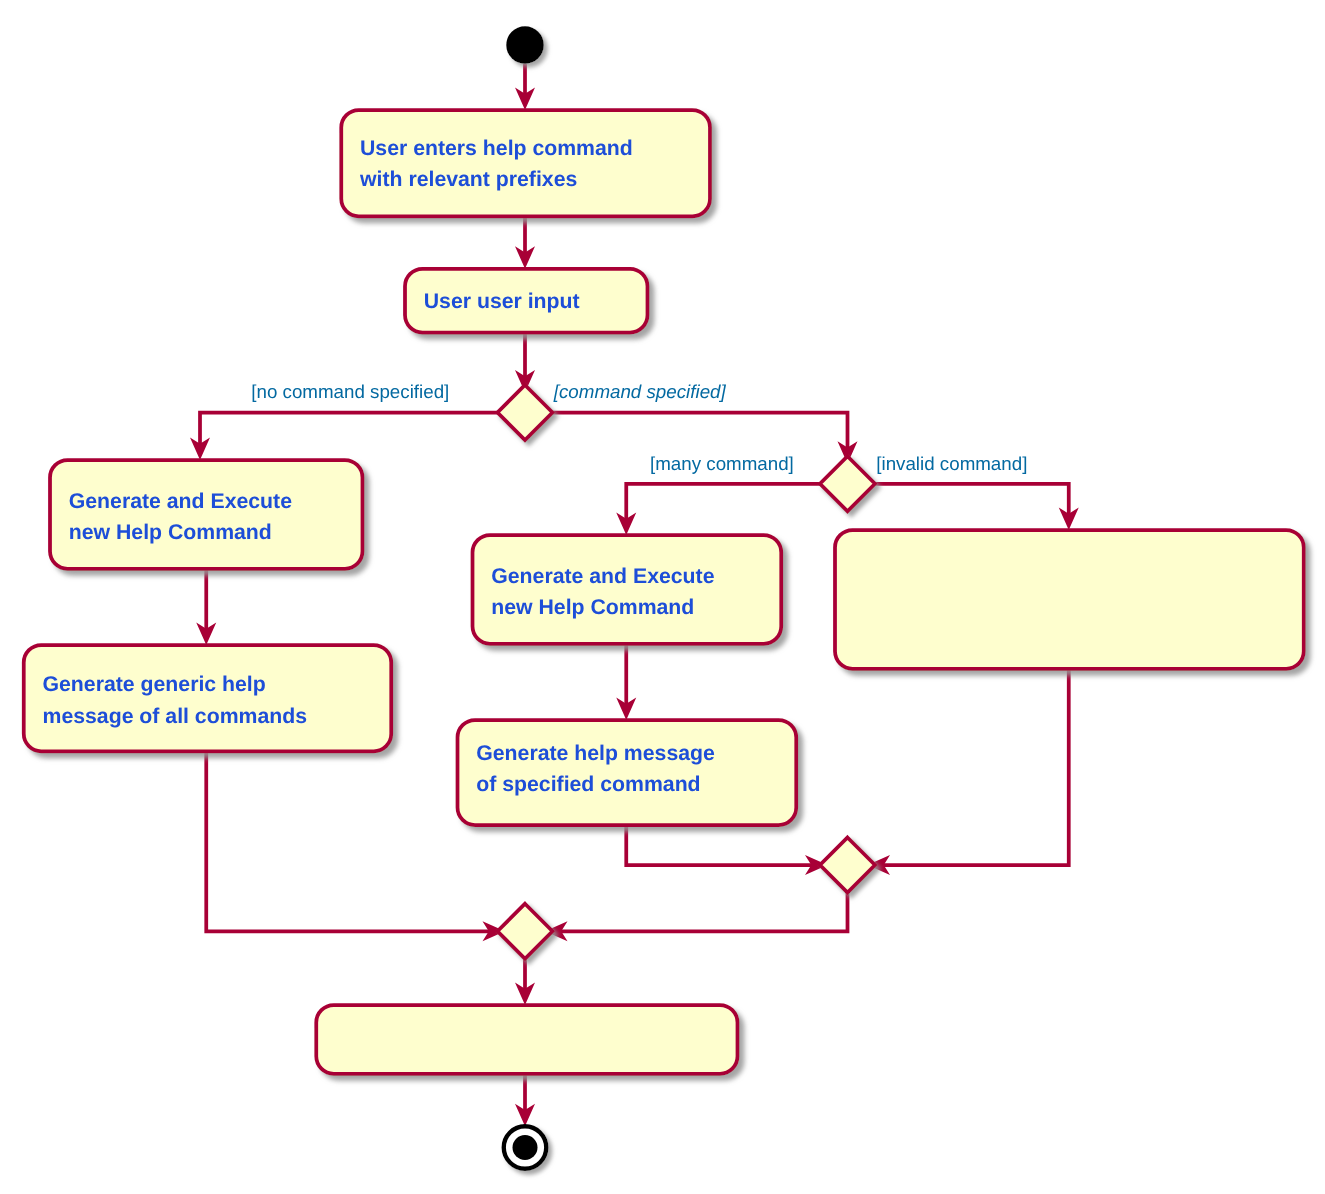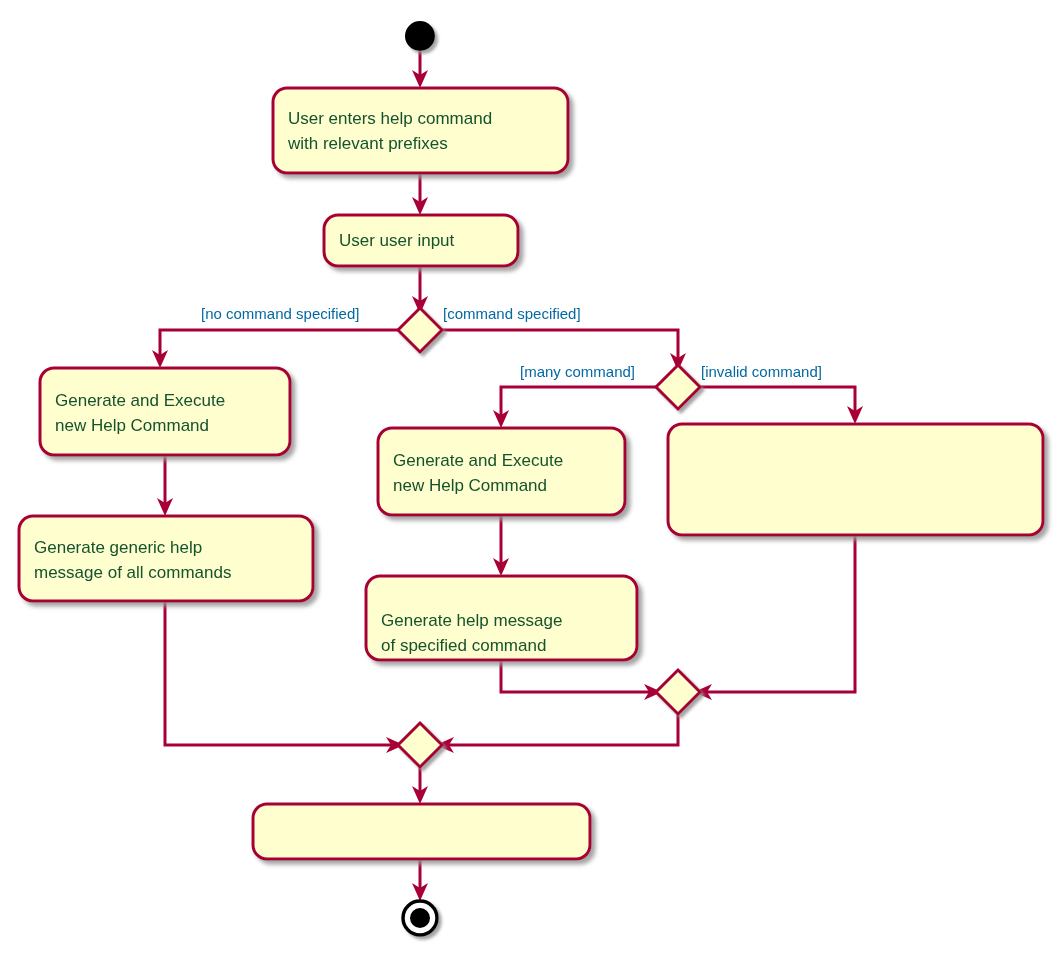--- a/index.html
+++ b/index.html
@@ -27,23 +27,24 @@
   }
   .node-label {
     position: absolute;
     display: flex;
     align-items: center;
     justify-content: flex-start;
     box-sizing: border-box;
     font-family: "Liberation Sans", sans-serif;
     font-size: 17px;
     line-height: 25px;
-    color: #14532d;
+    color: #1d4ed8;
     white-space: pre-line;
     pointer-events: none;
+    font-weight: bold;
   }
   .guard-label {
     position: absolute;
     font-family: "Liberation Sans", sans-serif;
     font-size: 15px;
     line-height: 17px;
     color: #0369a1;
     white-space: nowrap;
     pointer-events: none;
   }
@@ -158,26 +159,26 @@
 
   <div class="node-label" style="left:55px; top:378px; width:230px; height:69px;">Generate and Execute
 new Help Command</div>
 
   <div class="node-label" style="left:34px; top:525px; width:276px; height:69px;">Generate generic help
 message of all commands</div>
 
   <div class="node-label" style="left:393px; top:438px; width:228px; height:69px;">Generate and Execute
 new Help Command</div>
 
-  <div class="node-label" style="left:381px; top:598px; width:252px; height:69px;">Generate help message
+  <div class="node-label" style="left:381px; top:580px; width:252px; height:69px;">Generate help message
 of specified command</div>
 
 
 
   <div class="guard-label" style="left:201px; top:305px;">[no command specified]</div>
 
-  <div class="guard-label" style="left:443px; top:305px;">[command specified]</div>
+  <div class="guard-label" style="left:443px; top:305px;font-style:italic;">[command specified]</div>
 
   <div class="guard-label" style="left:520px; top:363px;">[many command]</div>
 
   <div class="guard-label" style="left:701px; top:363px;">[invalid command]</div>
 
 </div>
 
 </body></html>

